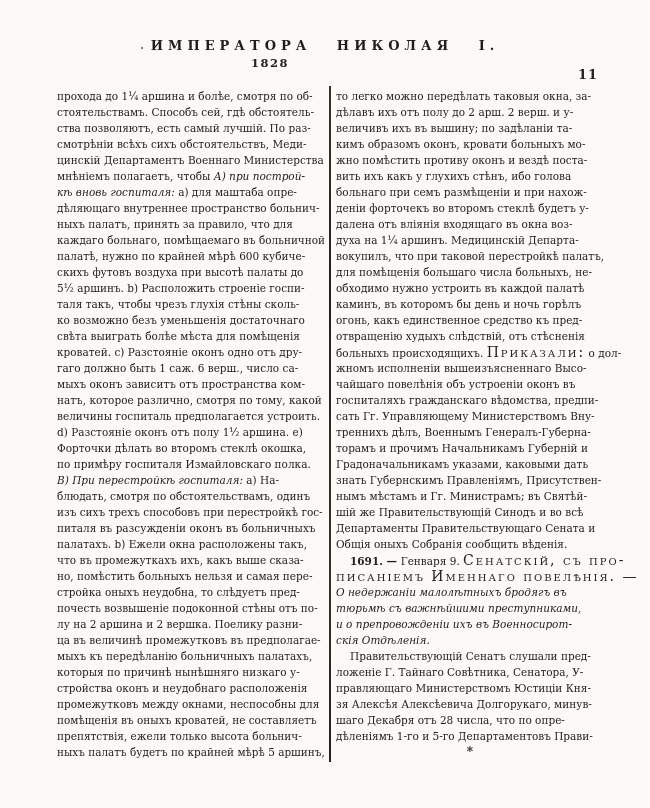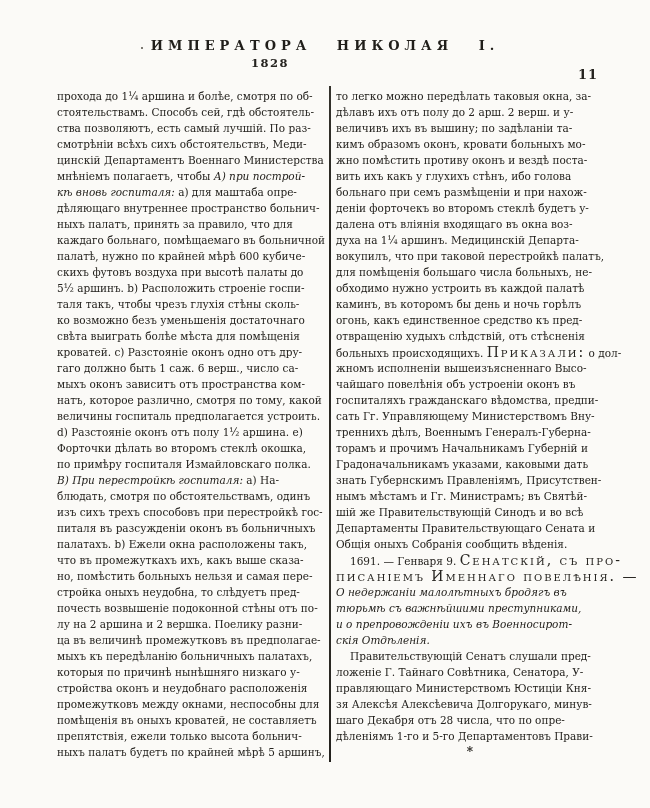--- a/index.html
+++ b/index.html
@@ -45,21 +45,21 @@
   .col-right{left:336px;}
   .divider{
     position:absolute;left:329px;top:86px;height:676px;width:2px;
     background:linear-gradient(#34322c,#23211d 30%,#34322c 70%,#23211d);
   }
   .line{
     height:16px;white-space:nowrap;overflow:visible;
   }
   .indent{text-indent:14px;}
   .s-i{font-style:italic;}
-  .s-b{font-weight:normal;margin-top:12px;}
+  .s-b{font-weight:bold;margin-top:12px;}
   .s-sp{font-variant:small-caps;letter-spacing:2px;font-size:14px;}
   .footnote-star{
     height:16px;text-align:center;font-size:12px;font-weight:bold;
   }
 </style>
 </head>
 <body>
 
 <div class="page">
   <div class="speck"></div>

